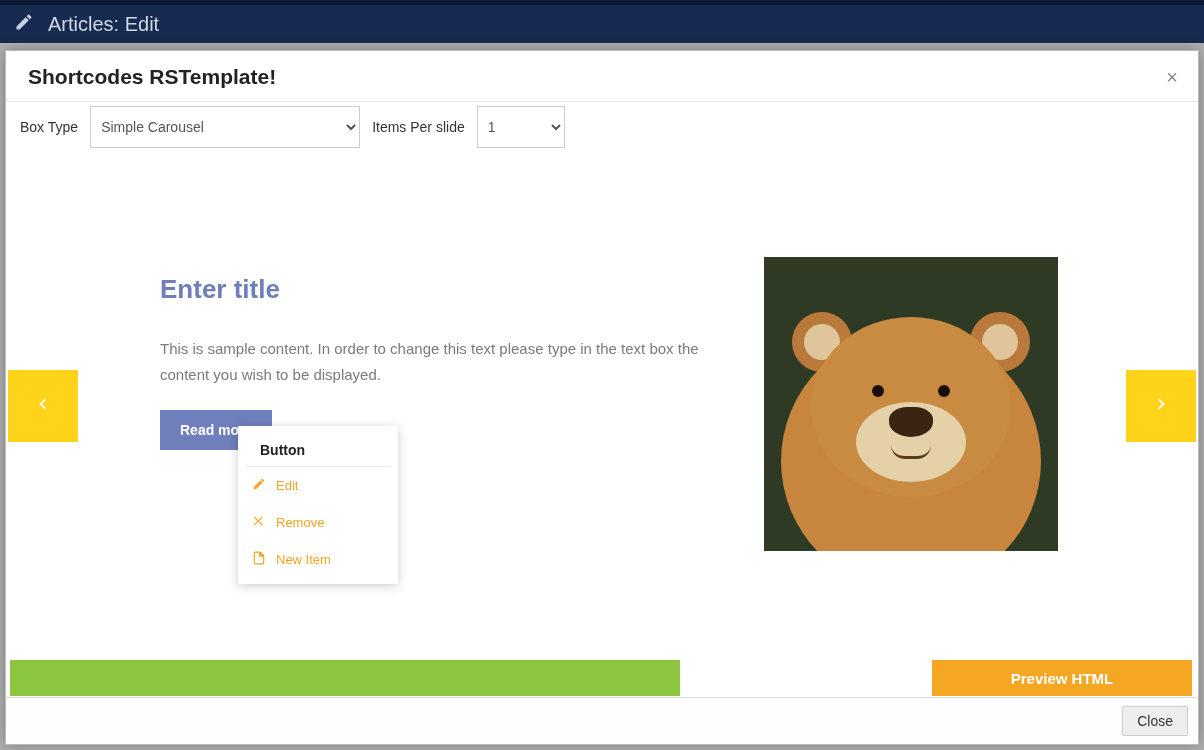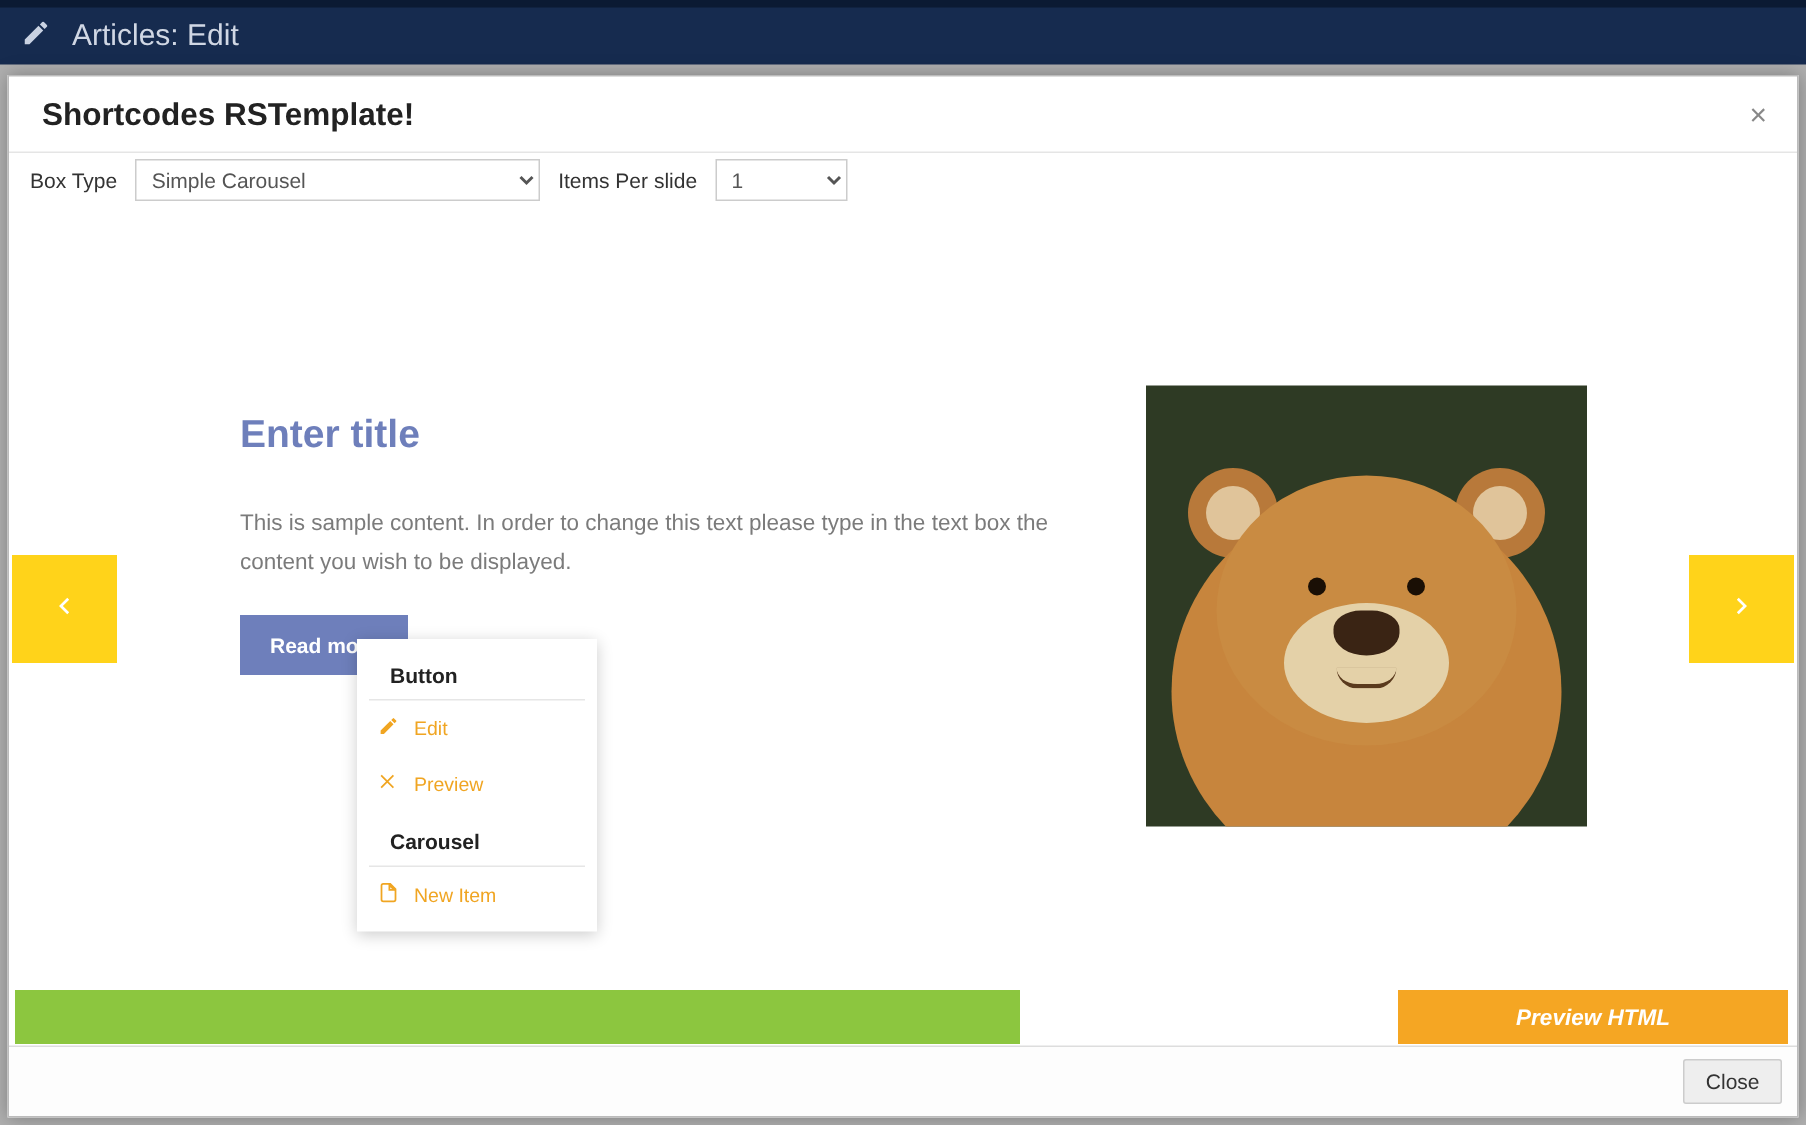--- a/index.html
+++ b/index.html
@@ -45,21 +45,21 @@
 
   .controls-row {
     display: flex;
     align-items: center;
     gap: 12px;
     padding: 4px 12px 6px 14px;
     font-size: 14px;
     color: #333;
   }
   .controls-row select {
-    height: 28px;
+    height: 42px;
     border: 1px solid #ccc;
     background: #fff;
     font-size: 14px;
     color: #555;
     padding: 0 6px;
   }
   .sel-wide { width: 270px; }
   .sel-narrow { width: 88px; }
 
   .content-area {
@@ -232,21 +232,20 @@
     height: 36px;
     width: 260px;
     background: #f5a623;
     color: #fff;
     font-size: 15px;
     font-weight: 600;
     display: flex;
     align-items: center;
     justify-content: center;
     cursor: pointer;
-    font-style: italic;
   }
 
   .modal-footer {
     border-top: 1px solid #ddd;
     padding: 8px 10px;
     display: flex;
     justify-content: flex-end;
     background: #fdfdfd;
   }
   .close-btn {
@@ -337,23 +336,22 @@
           <div class="item">
             <span><svg width="14" height="14" viewBox="0 0 24 24">
                   <path d="M3 17.25V21h3.75l11-11.04-3.75-3.75L3 17.25zM20.71 7.04a1 1 0 0 0 0-1.41l-2.34-2.34a1 1 0 0 0-1.41 0l-1.83 1.83 3.75 3.75 1.83-1.83z"></path>
                 </svg></span>
             <span>Edit</span>
           </div>
           <div class="item">
             <span><svg width="14" height="14" viewBox="0 0 24 24">
                   <path d="M18.3 5.71 12 12l6.3 6.29-1.42 1.42L10.59 13.4 4.3 19.71 2.88 18.3 9.17 12 2.88 5.71 4.3 4.29l6.29 6.3 6.29-6.3z"></path>
                 </svg></span>
-            <span>Preview</span>
+            <span>Remove</span>
           </div>
-          <div class="section-title" style="margin-top:6px">Carousel</div>
           <div class="item">
             <span><svg width="14" height="14" viewBox="0 0 24 24">
                   <path d="M14 2H6a2 2 0 0 0-2 2v16a2 2 0 0 0 2 2h12a2 2 0 0 0 2-2V8l-6-6zm-1 7V3.5L18.5 9H13z" fill="none" stroke="#f0a522" stroke-width="2"></path>
                 </svg></span>
             <span>New Item</span>
           </div>
         </div>
 
         <div class="green-bar"></div>
         <div class="preview-btn">Preview HTML</div>

